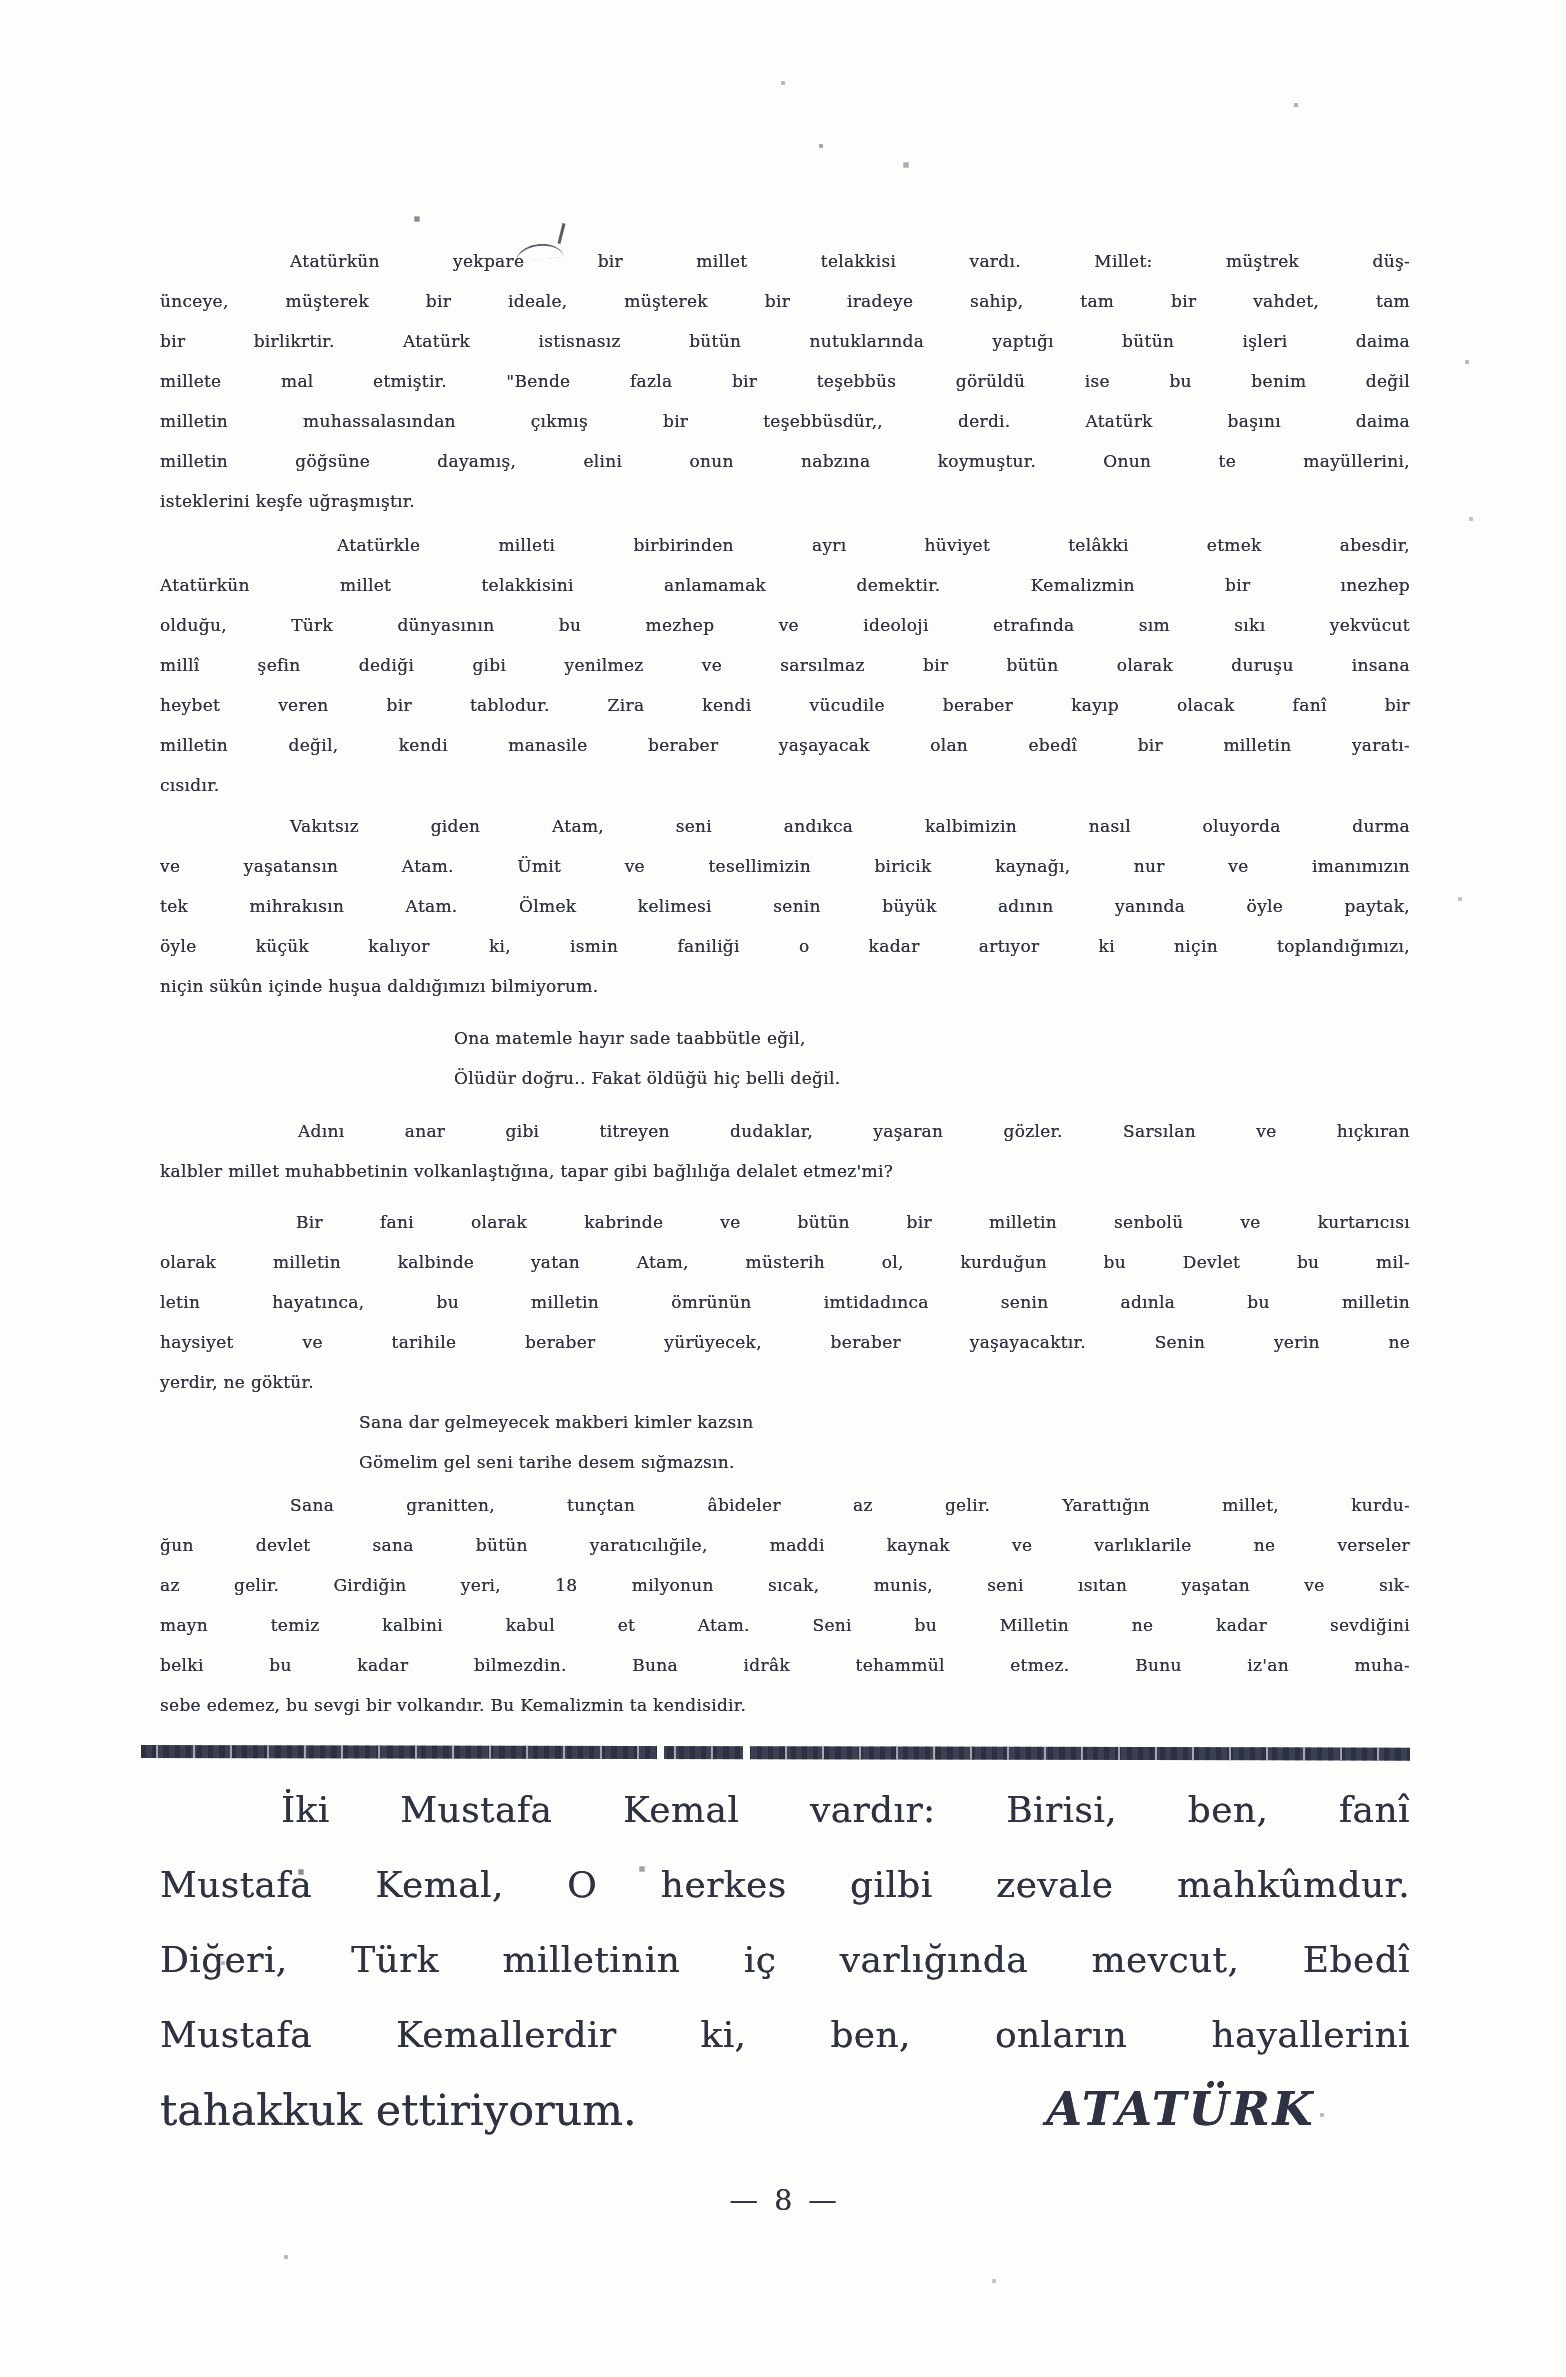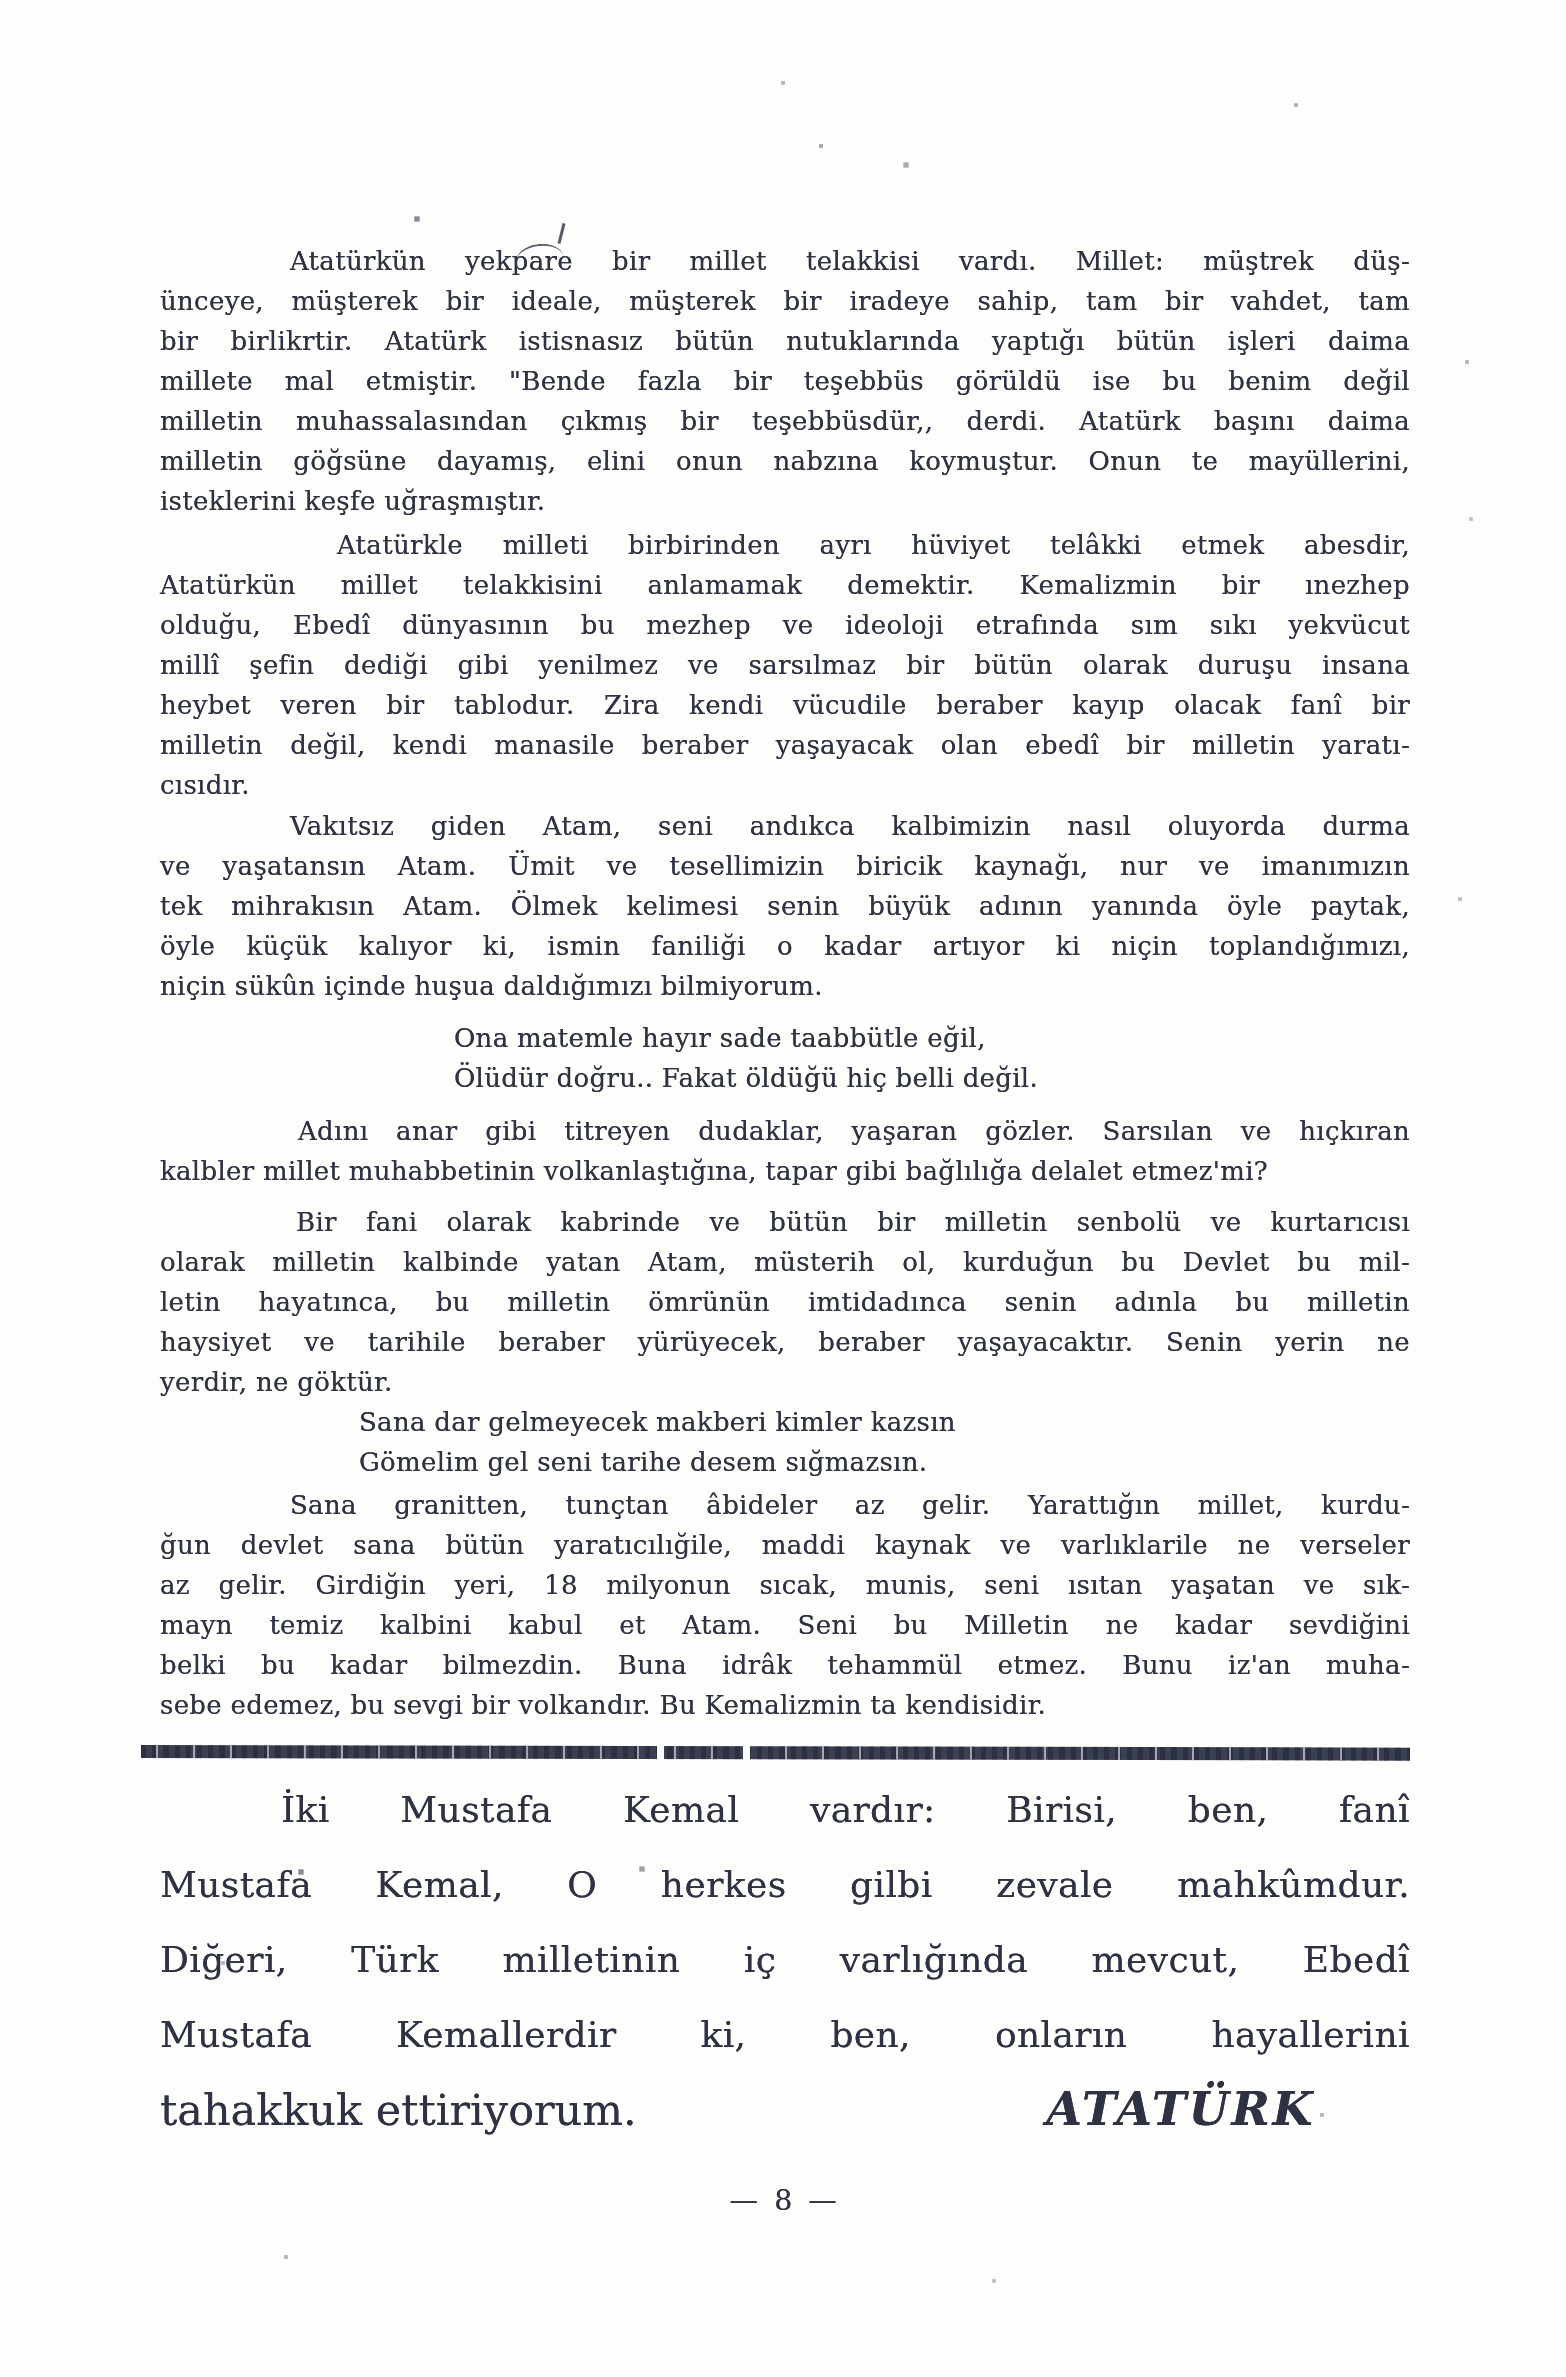--- a/index.html
+++ b/index.html
@@ -11,21 +11,21 @@
     overflow:hidden;
     font-family:"DejaVu Serif", serif;
     color:#2e3242;
   }
   .content{
     position:absolute;
     left:160px;top:241px;width:1250px;
   }
   .block{position:relative;}
   .line{
-    font-size:26px;
+    font-size:17px;
     line-height:40px;
     letter-spacing:0.3px;
     text-shadow:0 0 0.4px rgba(46,50,66,.85);
   }
   .line.j{text-align:justify;text-align-last:justify;}
   .line.plain{white-space:nowrap;}
   .verse .line{white-space:nowrap;}
   .quote .line{
     font-size:36px;
     line-height:75px;
@@ -111,21 +111,21 @@
         <div class="line j">ünceye, müşterek bir ideale, müşterek bir iradeye sahip, tam bir vahdet, tam</div>
         <div class="line j">bir birlikrtir. Atatürk istisnasız bütün nutuklarında yaptığı bütün işleri daima</div>
         <div class="line j">millete mal etmiştir. "Bende fazla bir teşebbüs görüldü ise bu benim değil</div>
         <div class="line j">milletin muhassalasından çıkmış bir teşebbüsdür,, derdi. Atatürk başını daima</div>
         <div class="line j">milletin göğsüne dayamış, elini onun nabzına koymuştur. Onun te mayüllerini,</div>
         <div class="line plain">isteklerini keşfe uğraşmıştır.</div>
       </div>
       <div class="block para" style="margin-top: 3.5px;">
         <div class="line j" style="padding-left: 177px;">Atatürkle milleti birbirinden ayrı hüviyet telâkki etmek abesdir,</div>
         <div class="line j">Atatürkün millet telakkisini anlamamak demektir. Kemalizmin bir ınezhep</div>
-        <div class="line j">olduğu, Ebedî dünyasının bu mezhep ve ideoloji etrafında sım sıkı yekvücut</div>
+        <div class="line j">olduğu, Türk dünyasının bu mezhep ve ideoloji etrafında sım sıkı yekvücut</div>
         <div class="line j">millî şefin dediği gibi yenilmez ve sarsılmaz bir bütün olarak duruşu insana</div>
         <div class="line j">heybet veren bir tablodur. Zira kendi vücudile beraber kayıp olacak fanî bir</div>
         <div class="line j">milletin değil, kendi manasile beraber yaşayacak olan ebedî bir milletin yaratı-</div>
         <div class="line plain">cısıdır.</div>
       </div>
       <div class="block para" style="margin-top: 1.7px;">
         <div class="line j" style="padding-left: 130px;">Vakıtsız giden Atam, seni andıkca kalbimizin nasıl oluyorda durma</div>
         <div class="line j">ve yaşatansın Atam. Ümit ve tesellimizin biricik kaynağı, nur ve imanımızın</div>
         <div class="line j">tek mihrakısın Atam. Ölmek kelimesi senin büyük adının yanında öyle paytak,</div>
         <div class="line j">öyle küçük kalıyor ki, ismin faniliği o kadar artıyor ki niçin toplandığımızı,</div>

